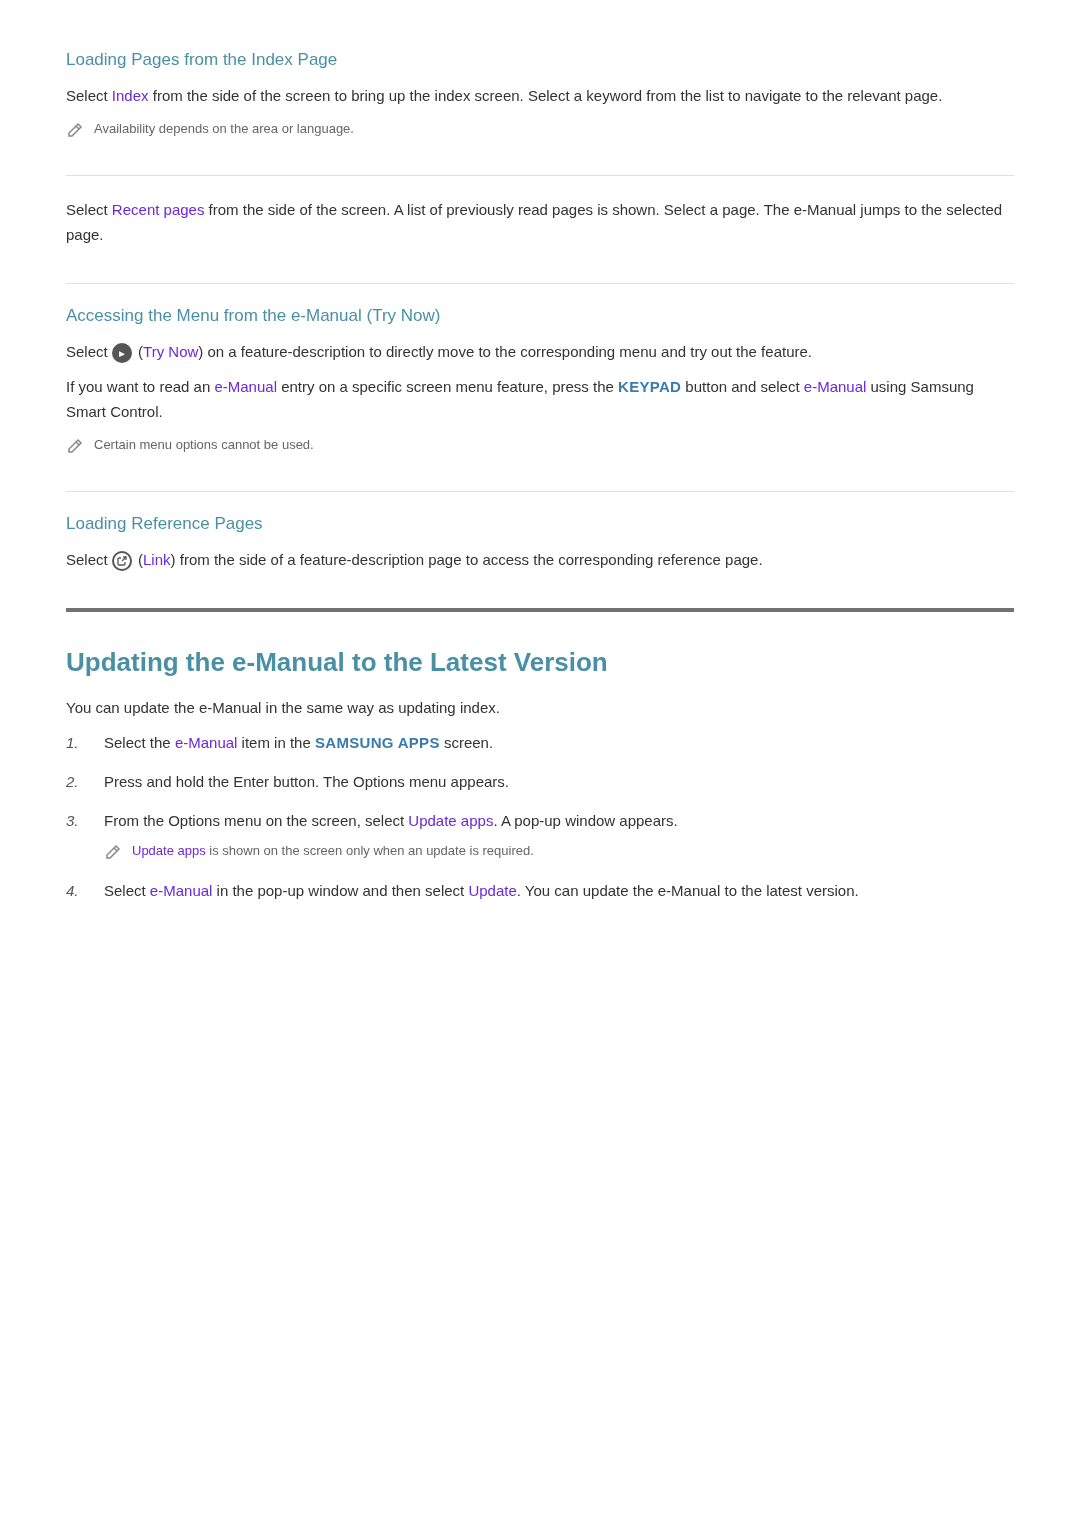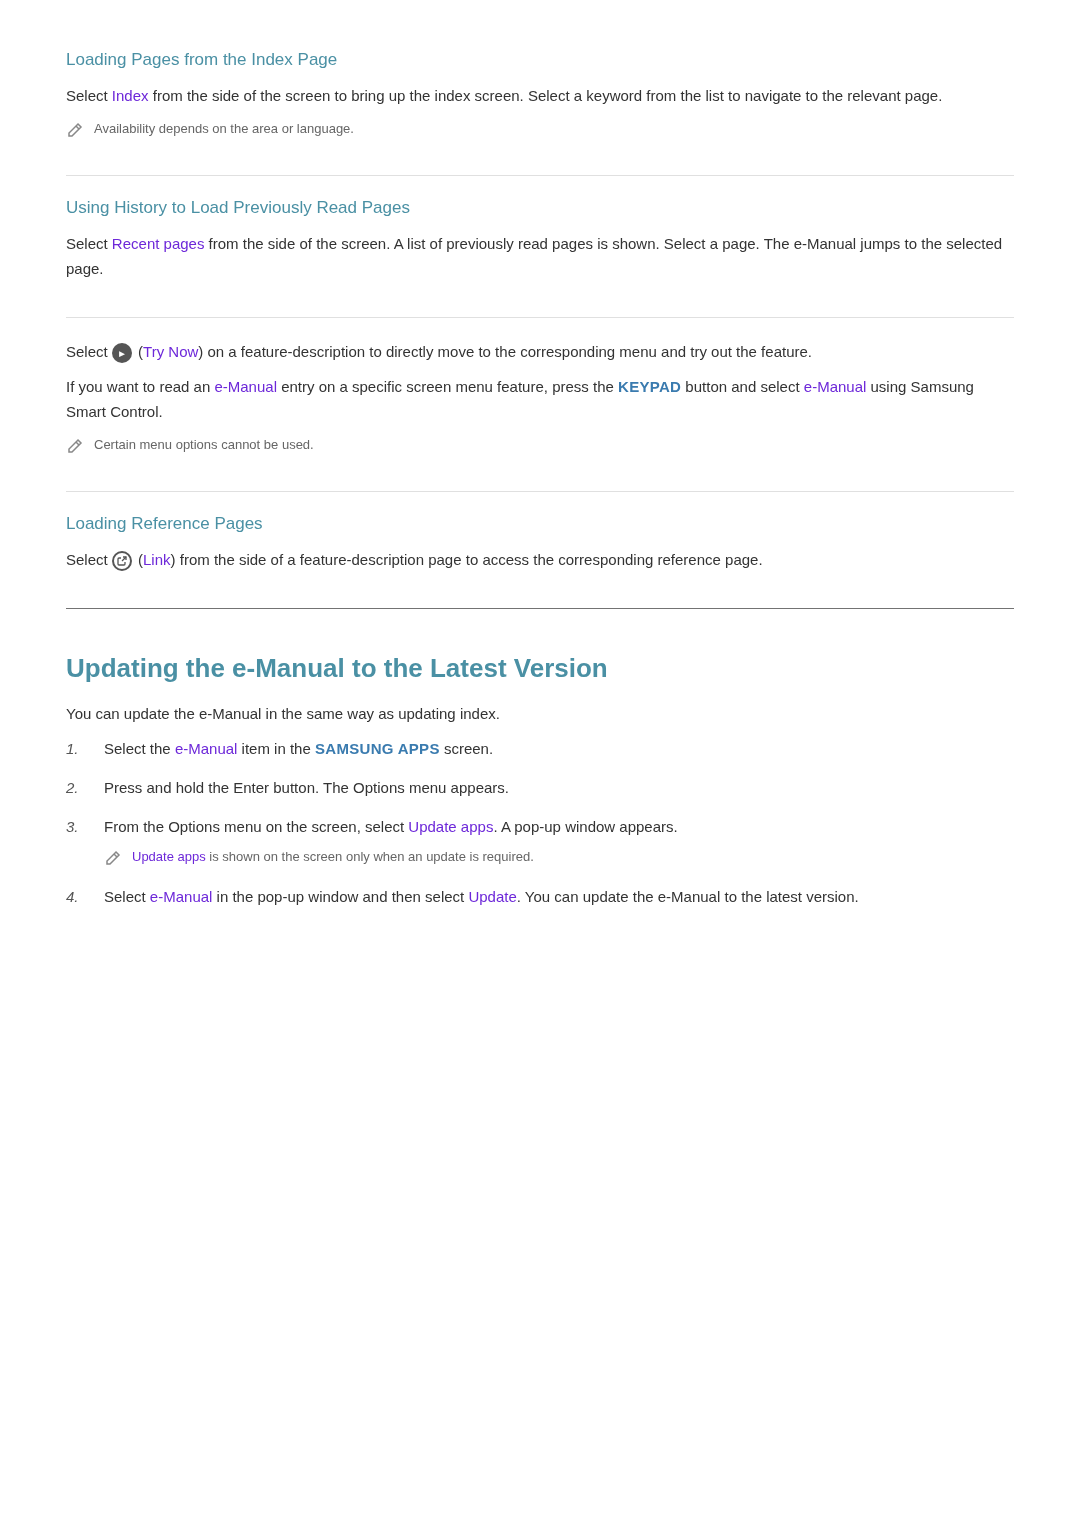--- a/index.html
+++ b/index.html
@@ -27,22 +27,22 @@
       font-weight: normal;
       color: #4a90a4;
       margin-bottom: 14px;
     }
 
     .section-title-large {
       font-size: 26px;
       font-weight: bold;
       color: #4a90a4;
       margin-bottom: 18px;
-      border-top: 1px solid #737373;
-      padding-top: 44px;
+      border-top: 4px solid #737373;
+      padding-top: 35px;
       margin-top: 10px;
     }
 
     .body-text {
       font-size: 15px;
       line-height: 1.65;
       color: #333333;
       margin-bottom: 10px;
     }
 
@@ -167,29 +167,29 @@
         <path d="M9 4L12 7" stroke="#888" stroke-width="1.5"></path>
       </svg>
     </span>
     <span class="note-text">Availability depends on the area or language.</span>
   </div>
 </div>
 
 <hr class="section-divider">
 
 <div class="section">
-  <div class="section-title">Using History to Load Previously Read Pages</div>
   <p class="body-text">
     Select <span class="highlight-blue">Recent pages</span> from the side of the screen. A list of previously read pages is shown. Select a page. The e-Manual jumps to the selected page.
   </p>
 </div>
 
 <hr class="section-divider">
 
 <div class="section">
+  <div class="section-title">Accessing the Menu from the e-Manual (Try Now)</div>
   <p class="body-text">
     Select
     <span class="try-now-icon">
       <svg width="10" height="10" viewBox="0 0 10 10" fill="white" xmlns="http://www.w3.org/2000/svg">
         <circle cx="5" cy="5" r="4.5" fill="#555"></circle>
         <text x="5" y="8" text-anchor="middle" font-size="7" fill="white" font-family="Arial" font-weight="bold">▶</text>
       </svg>
     </span>
     (<span class="highlight-blue">Try Now</span>) on a feature-description to directly move to the corresponding menu and try out the feature.
   </p>

